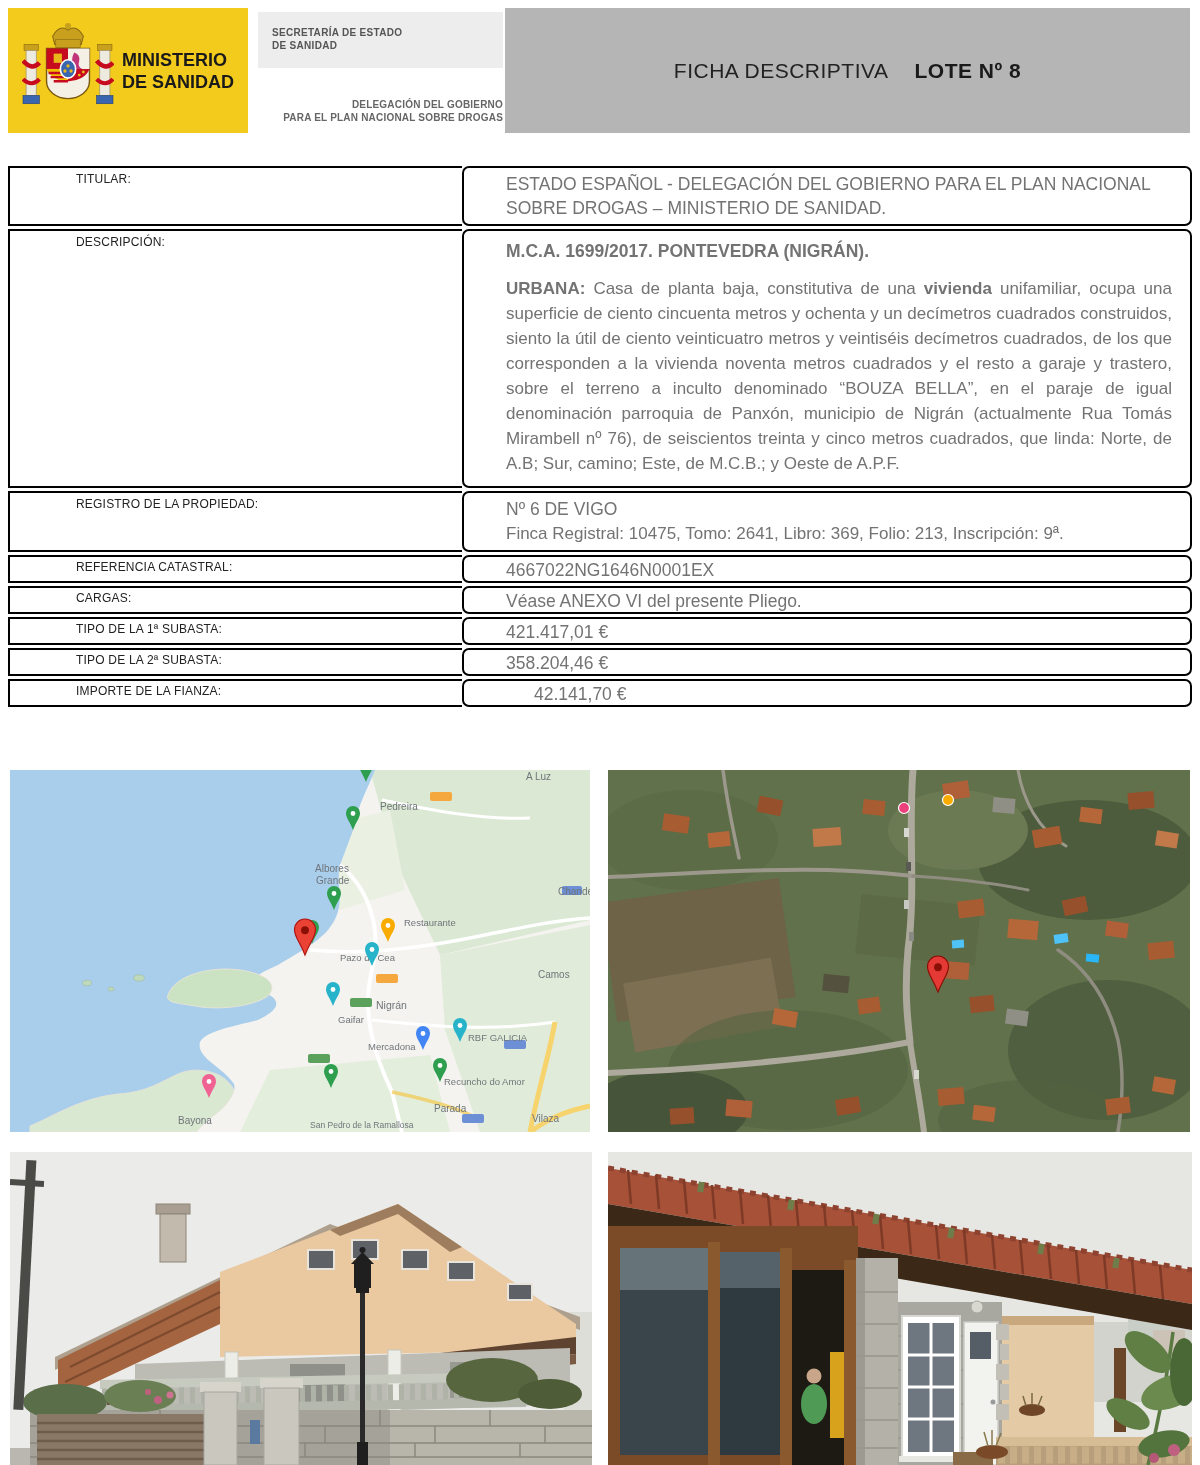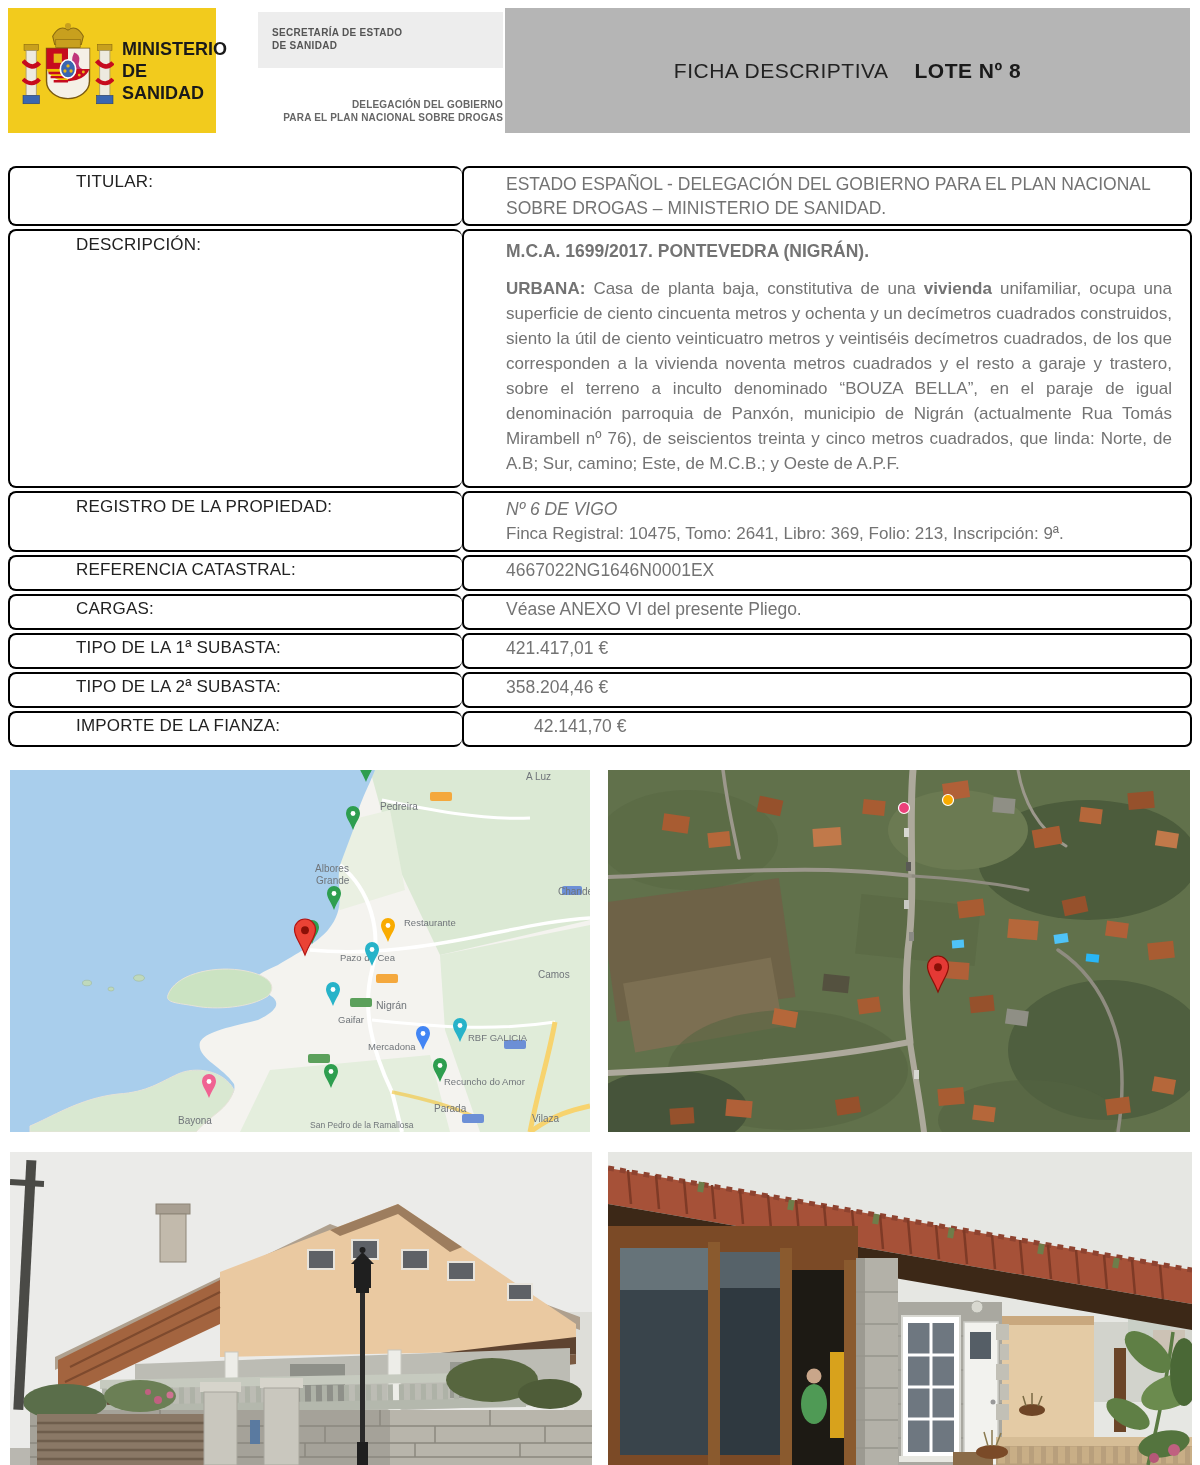--- a/index.html
+++ b/index.html
@@ -1,45 +1,45 @@
 <!DOCTYPE html>
 <html><head>
 <meta charset="utf-8">
 <style>
   html,body{margin:0;padding:0;background:#fff;}
   .page{position:relative;width:1200px;height:1465px;background:#fff;overflow:hidden;
         font-family:"Liberation Sans",sans-serif;color:#111;}
 
   
-  .logo-box{position:absolute;left:8px;top:8px;width:208px;height:125px;background:#F2CB1D;
+  .logo-box{position:absolute;left:8px;top:8px;width:240px;height:125px;background:#F2CB1D;
             display:flex;align-items:center;}
   .coat{margin-left:14px;flex:0 0 auto;}
   .ministry-name{margin-left:8px;font-weight:bold;font-size:18px;line-height:22px;color:#1a1a1a;}
   .sub-header{position:absolute;left:258px;top:12px;width:245px;height:125px;background:#fff;}
   .secretaria{background:#EDEDED;height:56px;box-sizing:border-box;padding:14px 0 0 14px;
               font-size:10px;font-weight:bold;letter-spacing:.3px;color:#555;line-height:13px;}
   .delegacion{margin-top:30px;padding-left:14px;font-size:10px;font-weight:bold;
               letter-spacing:.2px;color:#666;line-height:13px;text-align:right;}
   .title-banner{position:absolute;left:505px;top:8px;width:685px;height:125px;background:#B5B5B5;
                 display:flex;align-items:center;justify-content:center;}
   .title-main{font-size:21px;color:#222;letter-spacing:.5px;}
   .title-lot{font-size:21px;font-weight:bold;color:#1a1a1a;margin-left:26px;letter-spacing:.5px;}
 
   
   .property-table{position:absolute;left:8px;top:163px;width:1184px;
                   border-collapse:separate;border-spacing:0 3px;}
   .property-table td{border:2px solid #000;vertical-align:top;}
   td.col-label{width:378px;border-right:none;padding:4px 8px 4px 66px;
-               font-size:17px;color:#222;letter-spacing:.2px;border-radius:8px;}
+               font-size:12px;color:#222;letter-spacing:.2px;}
   td.col-value{padding:4px 18px 4px 42px;font-size:17.5px;color:#737373;border-radius:7px;}
-  .row-slim td{padding-top:3px;padding-bottom:8px;}
+  .row-slim td{padding-top:3px;padding-bottom:0;}
   .v-title{font-size:17.5px;line-height:24px;}
   .urbana{margin:12px 0 6px 0;font-size:17px;line-height:25px;text-align:justify;}
   .ref-line{margin:4px 0 0 0;font-weight:bold;font-size:17.5px;line-height:25px;}
-  .reg-l1{line-height:24px;font-style:italic;}
+  .reg-l1{line-height:24px;}
   .reg-l2{line-height:25px;font-size:17px;}
   .fianza-indent{padding-left:70px !important;}
 
   
   .photo{position:absolute;overflow:hidden;background:#ddd;}
   #map-photo{left:10px;top:770px;width:580px;height:362px;}
   #sat-photo{left:608px;top:770px;width:582px;height:362px;}
   #house-front{left:10px;top:1152px;width:582px;height:313px;}
   #house-entrance{left:608px;top:1152px;width:584px;height:313px;}
   .photo svg{display:block;}

